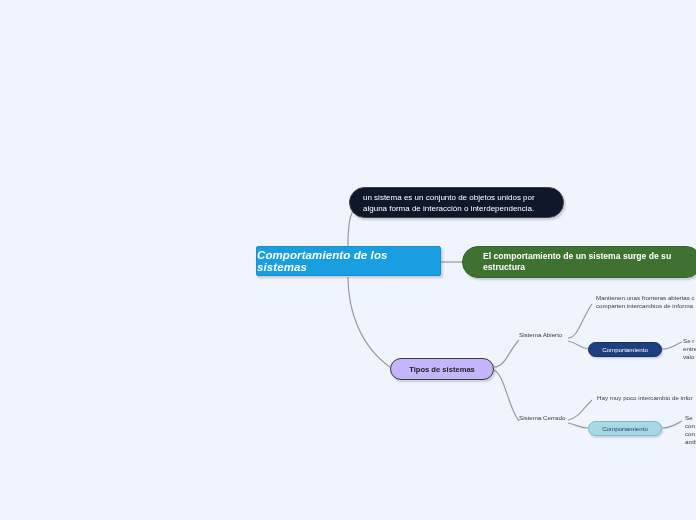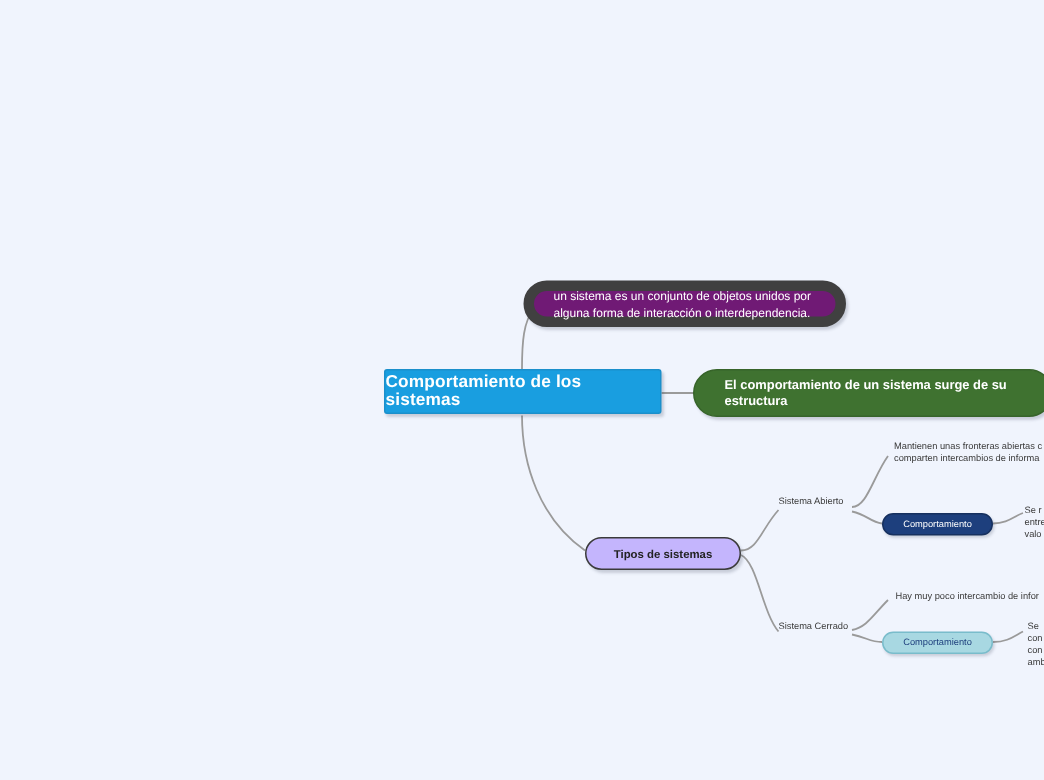--- a/index.html
+++ b/index.html
@@ -42,30 +42,31 @@
     height: 30px;
     background: #199ee0;
     border: 1px solid #1b8fcb;
     border-radius: 2px;
     color: #ffffff;
     font-size: 11.5px;
     font-weight: bold;
     letter-spacing: 0.1px;
     justify-content: center;
     box-shadow: 1.5px 2px 2px rgba(60,70,90,0.22);
+    font-style: italic;
   }
 
   
   .node-teal {
     left: 349px;
     top: 187px;
     width: 215px;
     height: 31px;
-    background: #701a75;
-    border: 7px solid #404040;
+    background: #0f172a;
+    border: 1px solid #404040;
     border-radius: 15.5px;
     color: #ffffff;
     font-size: 8px;
     line-height: 11px;
     padding: 0 13px;
     box-shadow: 1.5px 2px 2px rgba(60,70,90,0.22);
   }
 
   
   .node-green {

